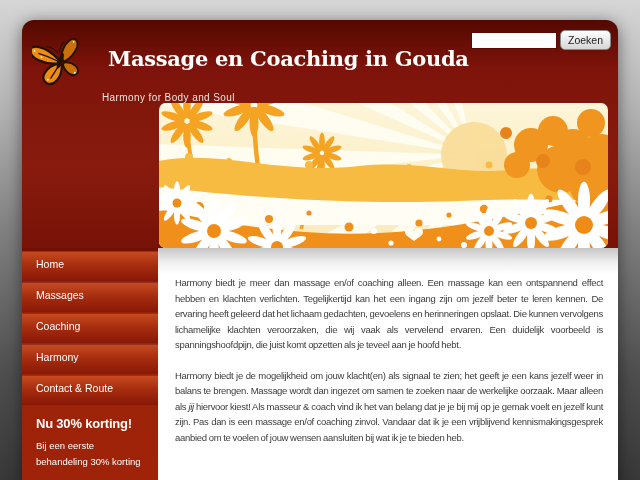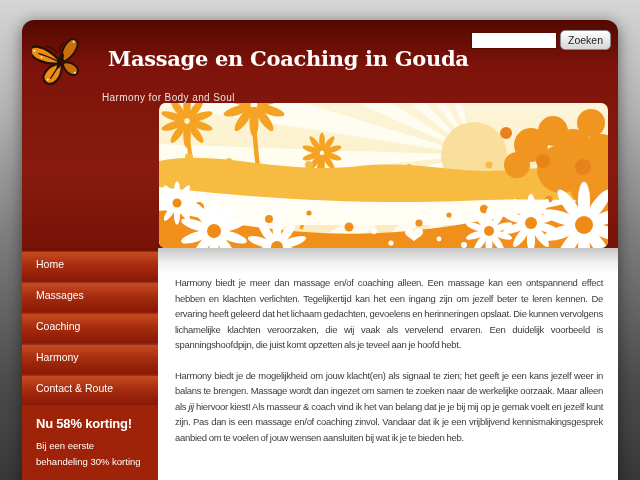--- a/index.html
+++ b/index.html
@@ -267,21 +267,21 @@
   <div class="body-row">
 
     <nav class="sidebar">
       <a class="nav-item">Home</a>
       <a class="nav-item">Massages</a>
       <a class="nav-item">Coaching</a>
       <a class="nav-item">Harmony</a>
       <a class="nav-item">Contact &amp; Route</a>
 
       <div class="promo">
-        <p class="promo-heading">Nu 58% korting!</p>
+        <p class="promo-heading">Nu 30% korting!</p>
         <a class="promo-link">Bij een eerste behandeling 30% korting</a>
         <p class="tip-heading">Tip van de week</p>
       </div>
     </nav>
 
     <main class="main">
       <p>Harmony biedt je meer dan massage en/of coaching alleen. Een massage kan een ontspannend effect hebben en klachten verlichten. Tegelijkertijd kan het een ingang zijn om jezelf beter te leren kennen. De ervaring heeft geleerd dat het lichaam gedachten, gevoelens en herinneringen opslaat. Die kunnen vervolgens lichamelijke klachten veroorzaken, die wij vaak als vervelend ervaren. Een duidelijk voorbeeld is spanningshoofdpijn, die juist komt opzetten als je teveel aan je hoofd hebt.</p>
       <p><span>Harmony biedt je de mogelijkheid om jouw klacht(en) als signaal te zien; het geeft je een kans jezelf weer in balans te brengen. Massage wordt dan ingezet om samen te zoeken naar de werkelijke oorzaak. Maar alleen als </span><span class="it">jij</span><span> hiervoor kiest! Als masseur &amp; coach vind ik het van belang dat je je bij mij op je gemak voelt en jezelf kunt zijn. Pas dan is een massage en/of coaching zinvol. Vandaar dat ik je een vrijblijvend kennismakingsgesprek aanbied om te voelen of jouw wensen aansluiten bij wat ik je te bieden heb.</span></p>
 
     </main>

